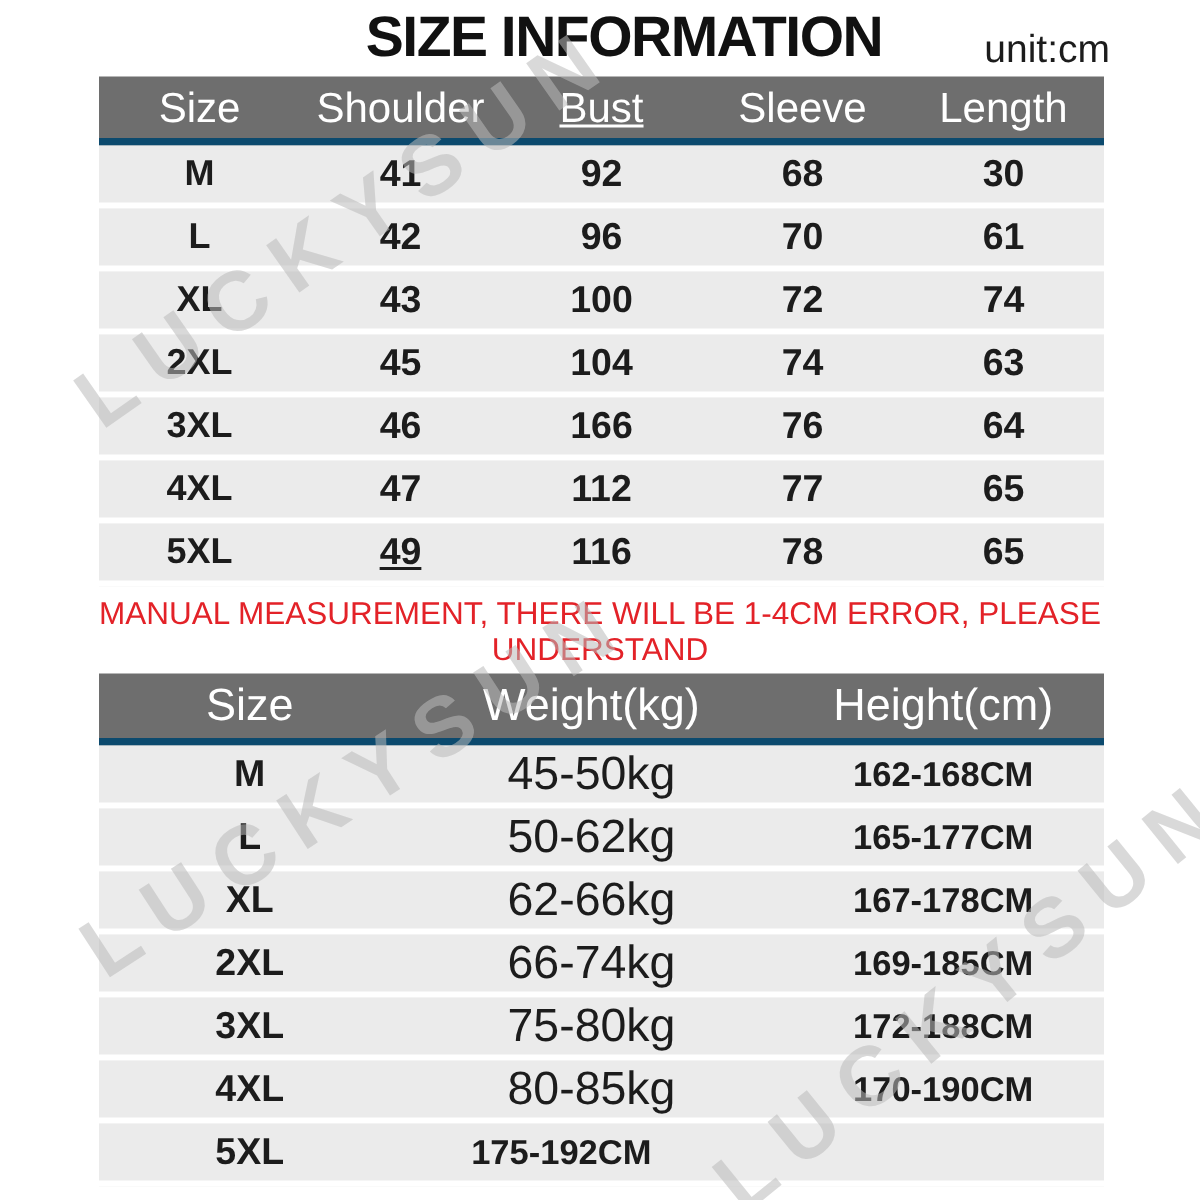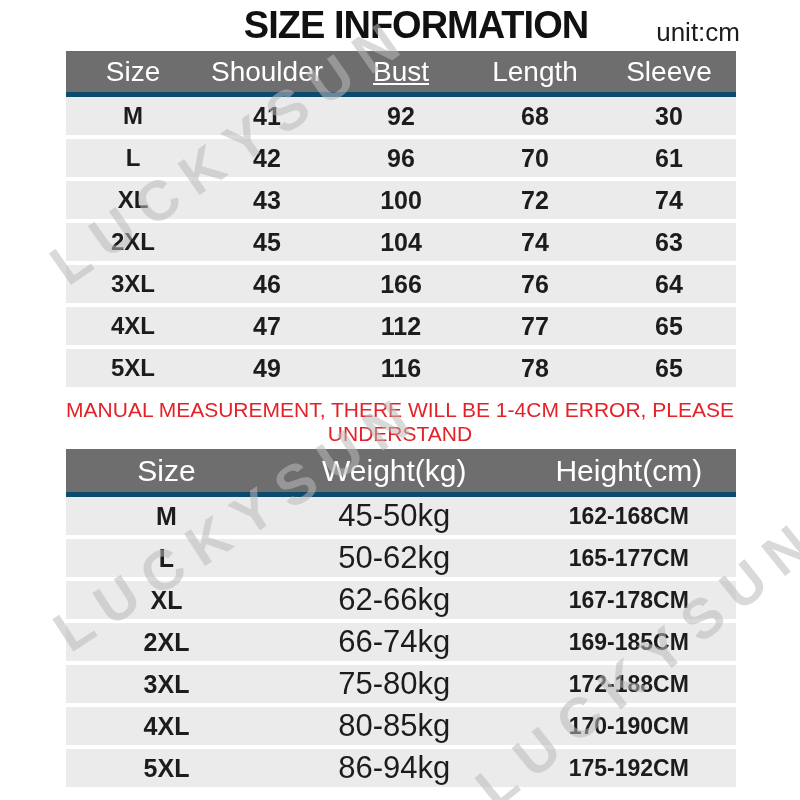--- a/index.html
+++ b/index.html
@@ -60,22 +60,22 @@
 <body>
 
 <h1 class="title">SIZE INFORMATION</h1>
 <div class="unit">unit:cm</div>
 
 <div class="tbl t1">
     <div class="thead">
       <span class="hcell" style="width: 20%;">Size</span>
       <span class="hcell" style="width: 20%;">Shoulder</span>
       <span class="hcell" style="width: 20%; text-decoration: underline;">Bust</span>
+      <span class="hcell" style="width: 20%;">Sleeve</span>
       <span class="hcell" style="width: 20%;">Length</span>
-      <span class="hcell" style="width: 20%;">Sleeve</span>
     </div>
     <div class="trow">
       <span class="cell cell-size" style="width: 20%;">M</span>
       <span class="cell cell-num" style="width: 20%;">41</span>
       <span class="cell cell-num" style="width: 20%;">92</span>
       <span class="cell cell-num" style="width: 20%;">68</span>
       <span class="cell cell-num" style="width: 20%;">30</span>
     </div>
     <div class="trow">
       <span class="cell cell-size" style="width: 20%;">L</span>
@@ -107,21 +107,21 @@
     </div>
     <div class="trow">
       <span class="cell cell-size" style="width: 20%;">4XL</span>
       <span class="cell cell-num" style="width: 20%;">47</span>
       <span class="cell cell-num" style="width: 20%; text-align: center;">112</span>
       <span class="cell cell-num" style="width: 20%;">77</span>
       <span class="cell cell-num" style="width: 20%;">65</span>
     </div>
     <div class="trow">
       <span class="cell cell-size" style="width: 20%;">5XL</span>
-      <span class="cell cell-num" style="width: 20%;">49</span>
+      <span class="cell cell-num" style="width: 20%; text-decoration: underline;">49</span>
       <span class="cell cell-num" style="width: 20%;">116</span>
       <span class="cell cell-num" style="width: 20%;">78</span>
       <span class="cell cell-num" style="width: 20%;">65</span>
     </div>
   </div>
 
 <div class="notice">MANUAL MEASUREMENT, THERE WILL BE 1-4CM ERROR, PLEASE UNDERSTAND</div>
 
 <div class="tbl t2">
     <div class="thead">
@@ -154,20 +154,19 @@
       <span class="cell cell-weight" style="width: 38%;">75-80kg</span>
       <span class="cell cell-height" style="width: 32%;">172-188CM</span>
     </div>
     <div class="trow">
       <span class="cell cell-size2" style="width: 30%;">4XL</span>
       <span class="cell cell-weight" style="width: 38%;">80-85kg</span>
       <span class="cell cell-height" style="width: 32%;">170-190CM</span>
     </div>
     <div class="trow">
       <span class="cell cell-size2" style="width: 30%;">5XL</span>
-      <span class="cell cell-weight" style="width: 38%;">86-94kg</span>
       <span class="cell cell-height" style="width: 32%;">175-192CM</span>
     </div>
   </div>
 
 <div class="wm w1">LUCKYSUN</div>
 <div class="wm w2">LUCKYSUN</div>
 <div class="wm w3">LUCKYSUN</div>
 
 </body></html>

